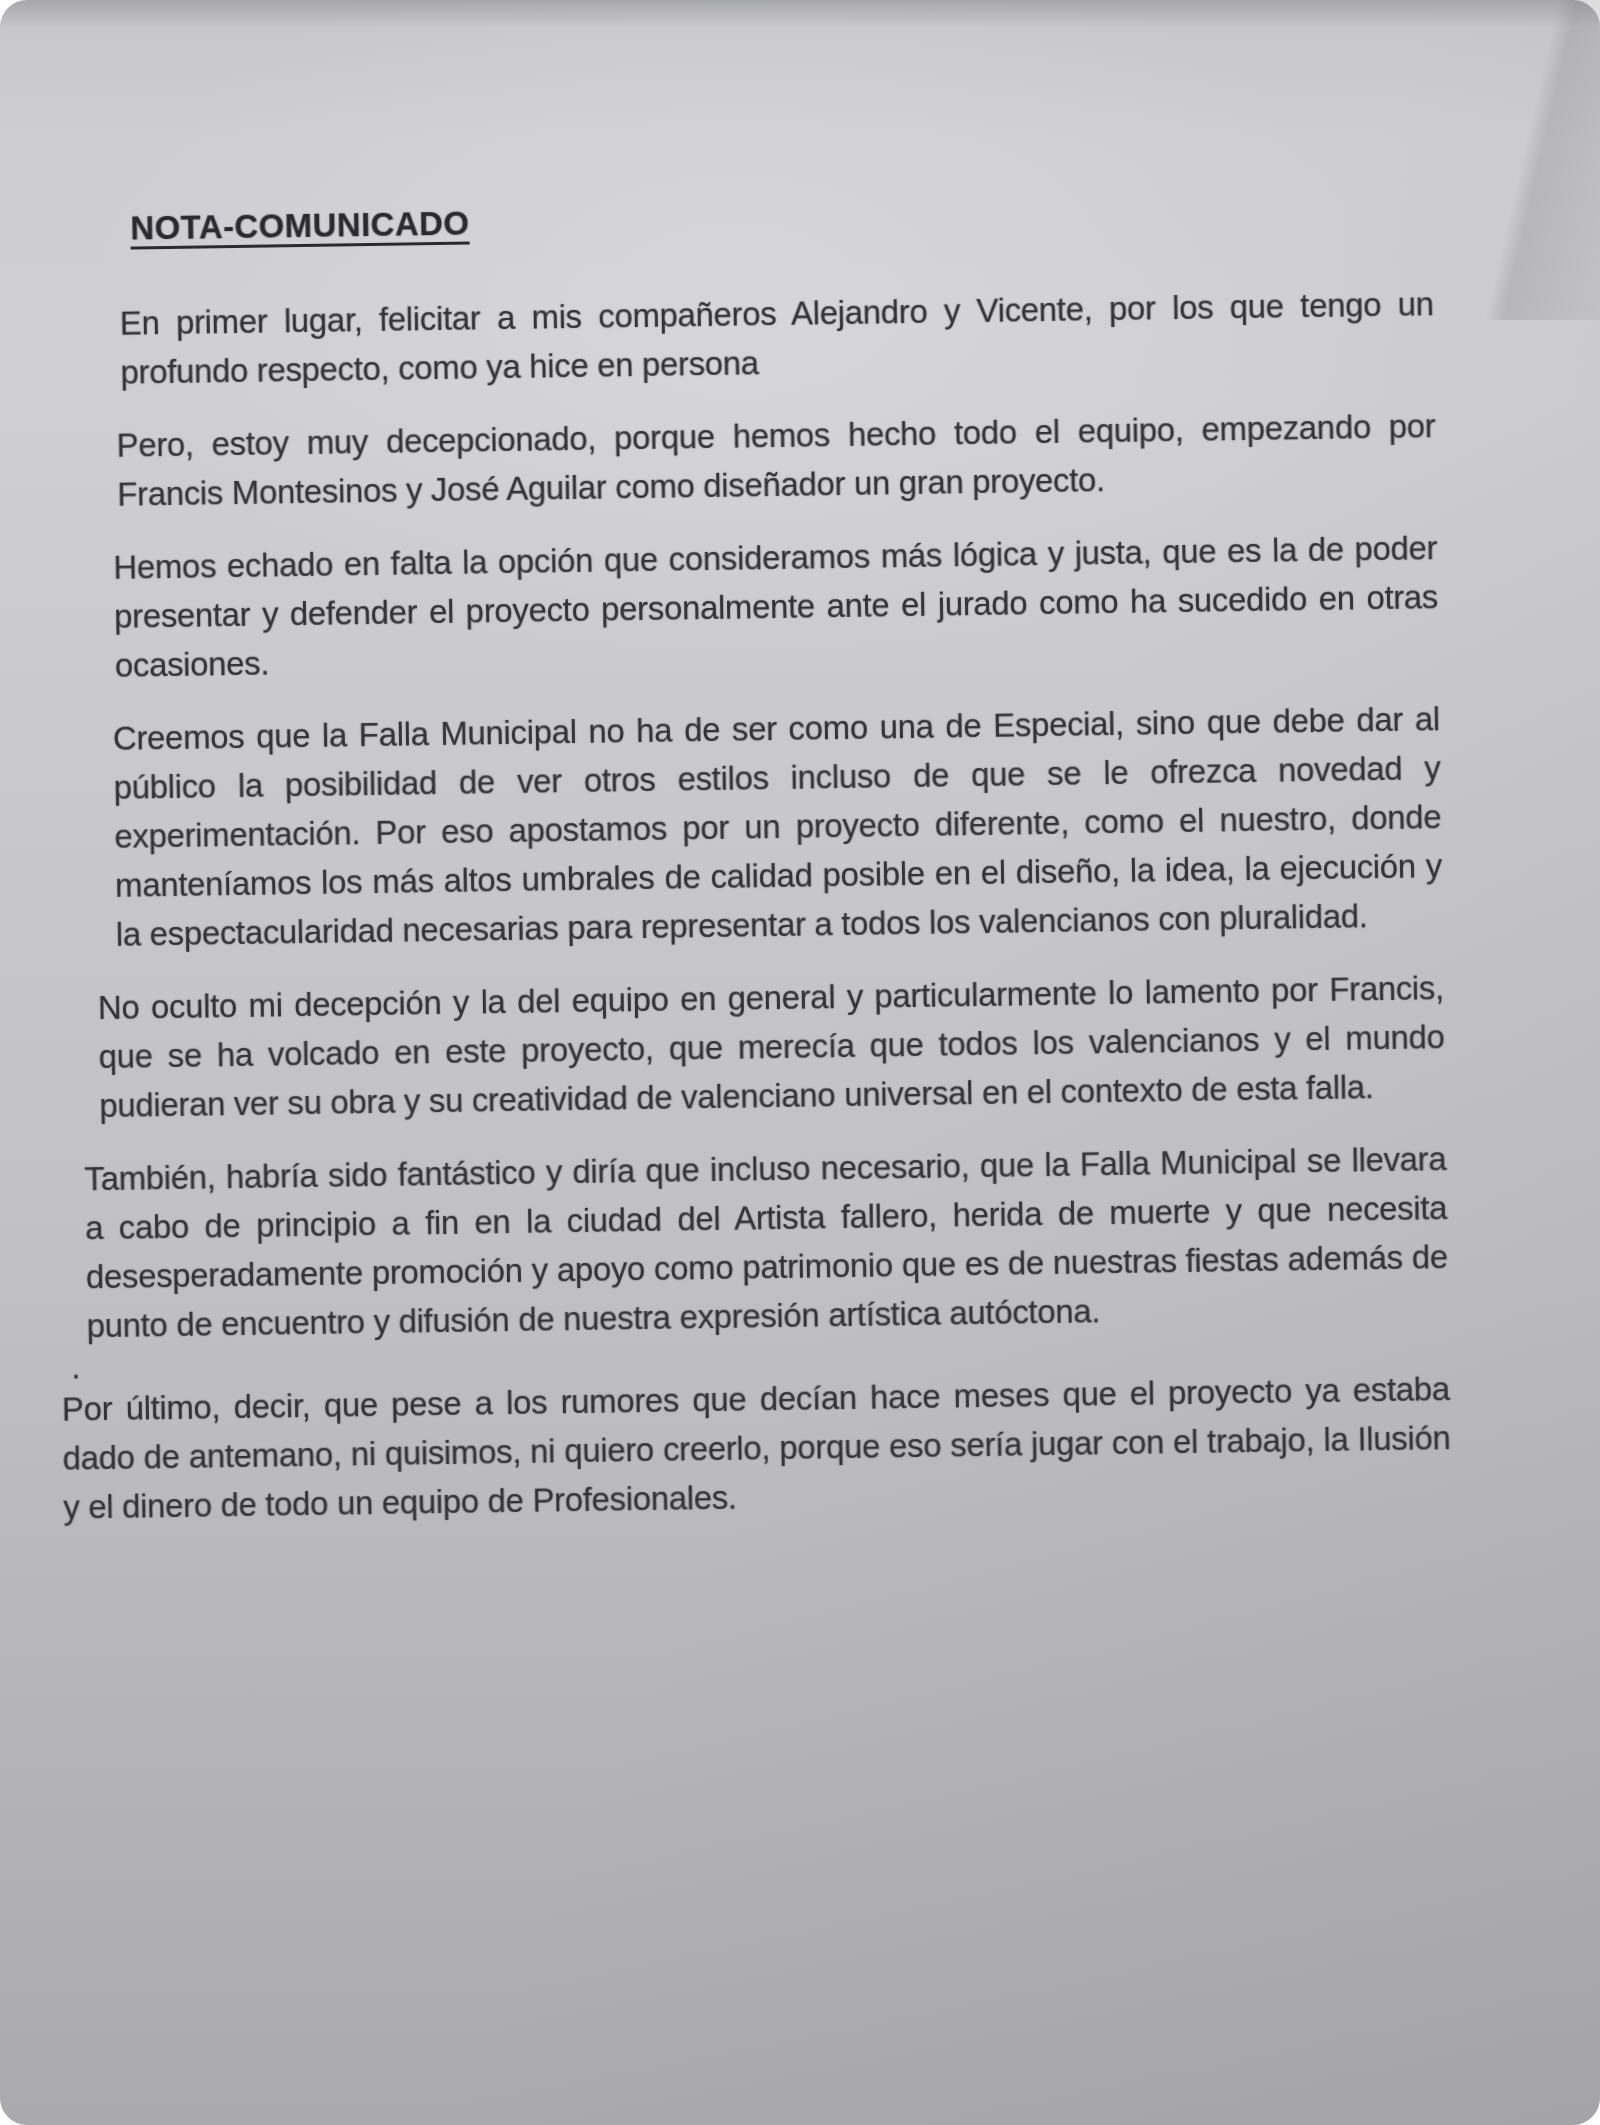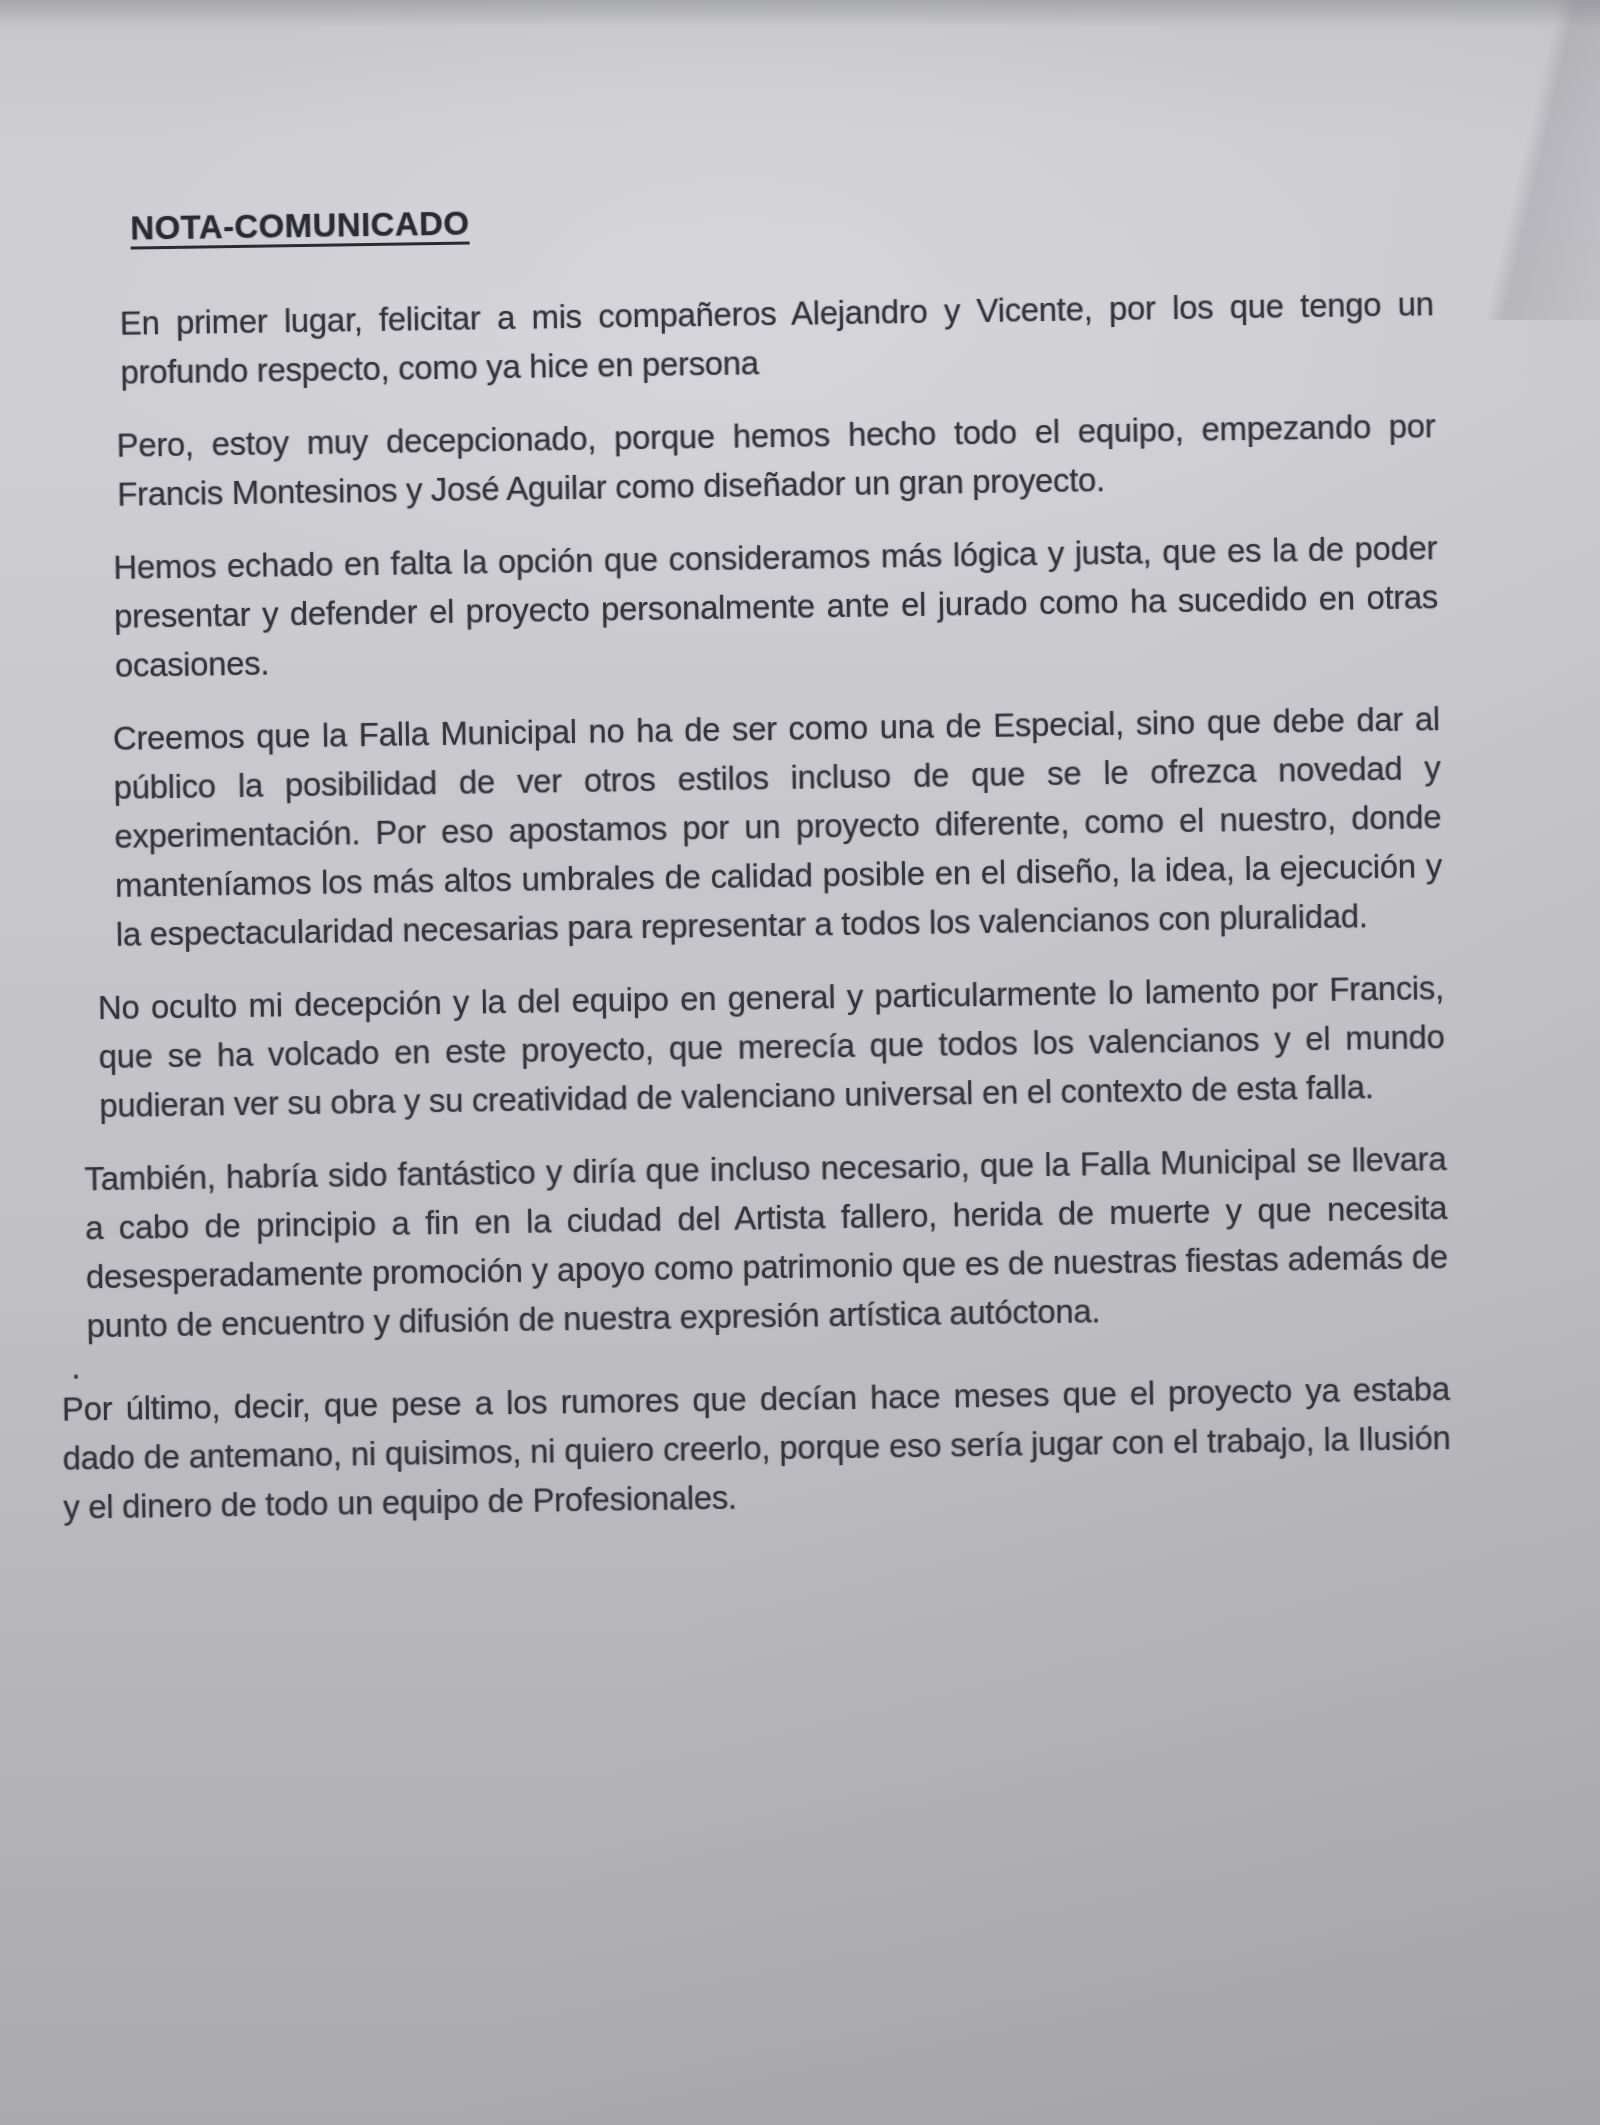--- a/index.html
+++ b/index.html
@@ -17,20 +17,21 @@
   
   .photo {
     position: absolute;
     inset: 0;
     background:
       linear-gradient(180deg, rgba(140,141,146,0.55) 0px, rgba(140,141,146,0) 28px),
       radial-gradient(900px 520px at 46% 14%, rgba(222,222,226,0.50), rgba(222,222,226,0) 72%),
       linear-gradient(115deg, rgba(255,255,255,0) 55%, rgba(130,130,136,0.16) 100%),
       linear-gradient(180deg, #c6c6ca 0px, #cecdd2 140px, #cfcfd3 400px,
                       #c9c9cd 760px, #c1c1c5 1250px, #b4b4b8 1750px, #aaaaae 2125px);
+    border-radius: 27px;
   }
 
   
   .paper-edge {
     position: absolute;
     right: 0;
     top: 0;
     width: 140px;
     height: 320px;
     background: linear-gradient(103deg, rgba(0,0,0,0) 46%, rgba(125,125,131,0.28) 55%, rgba(150,150,156,0.18) 100%);

